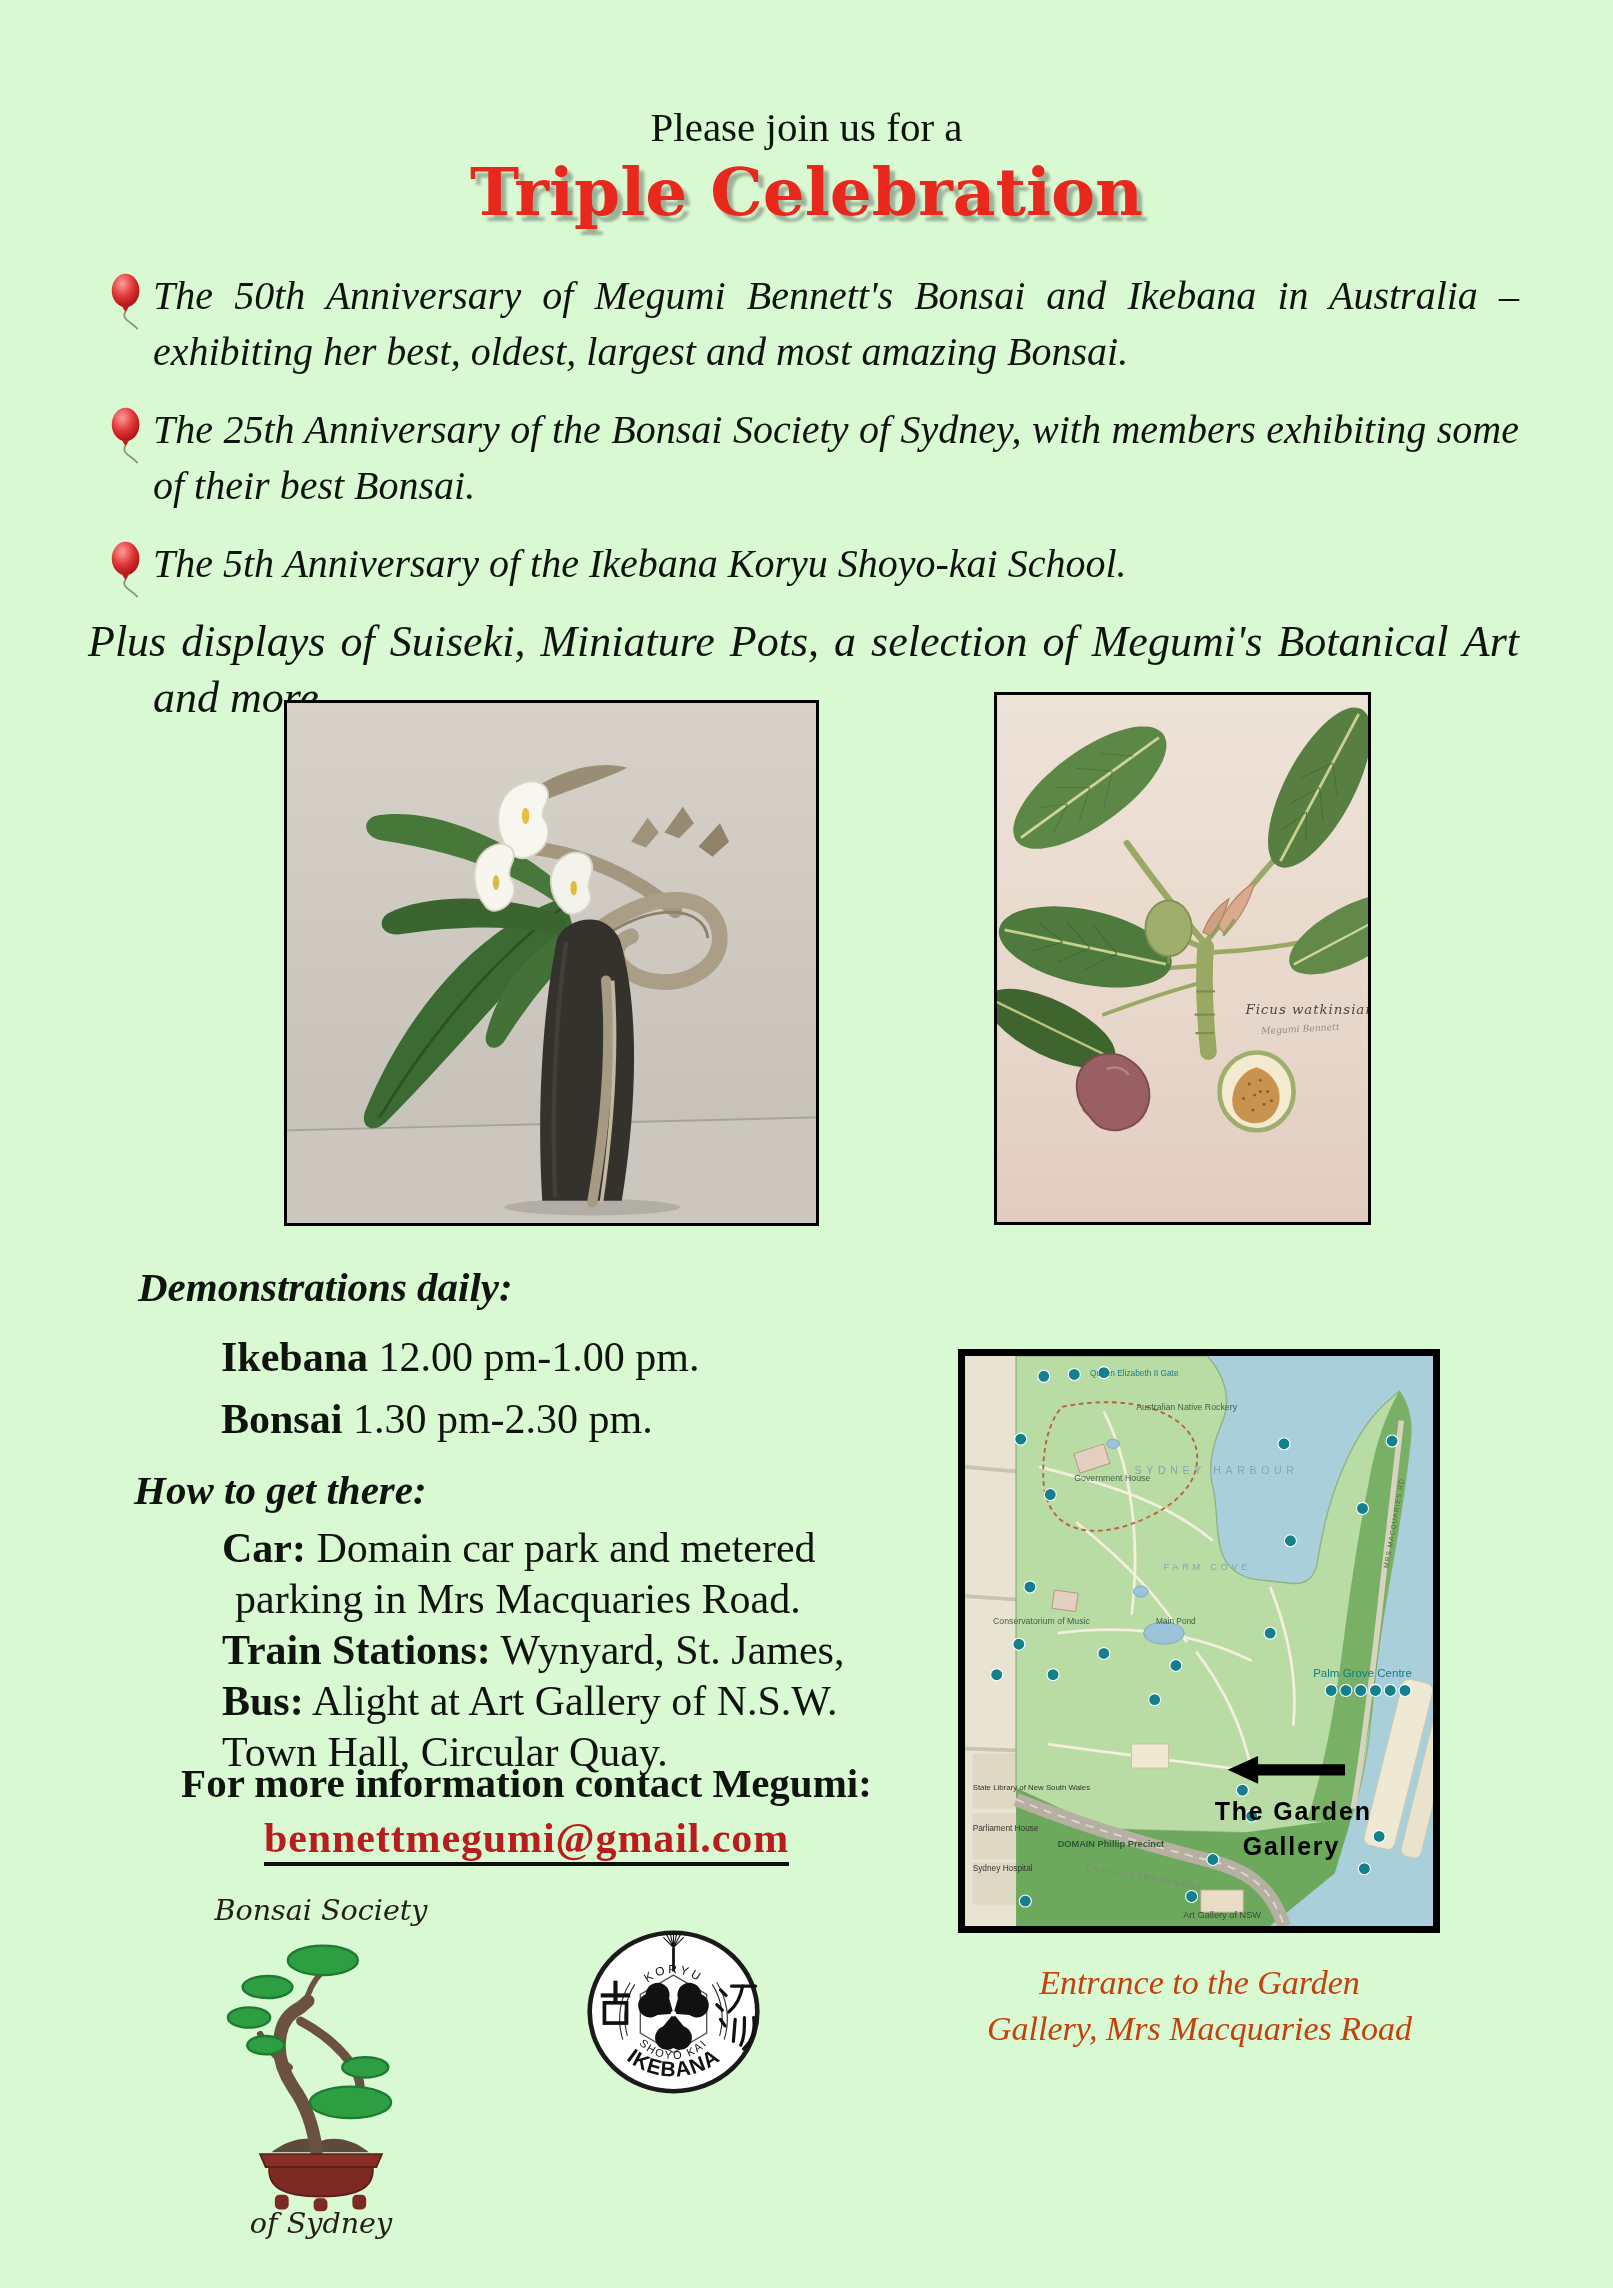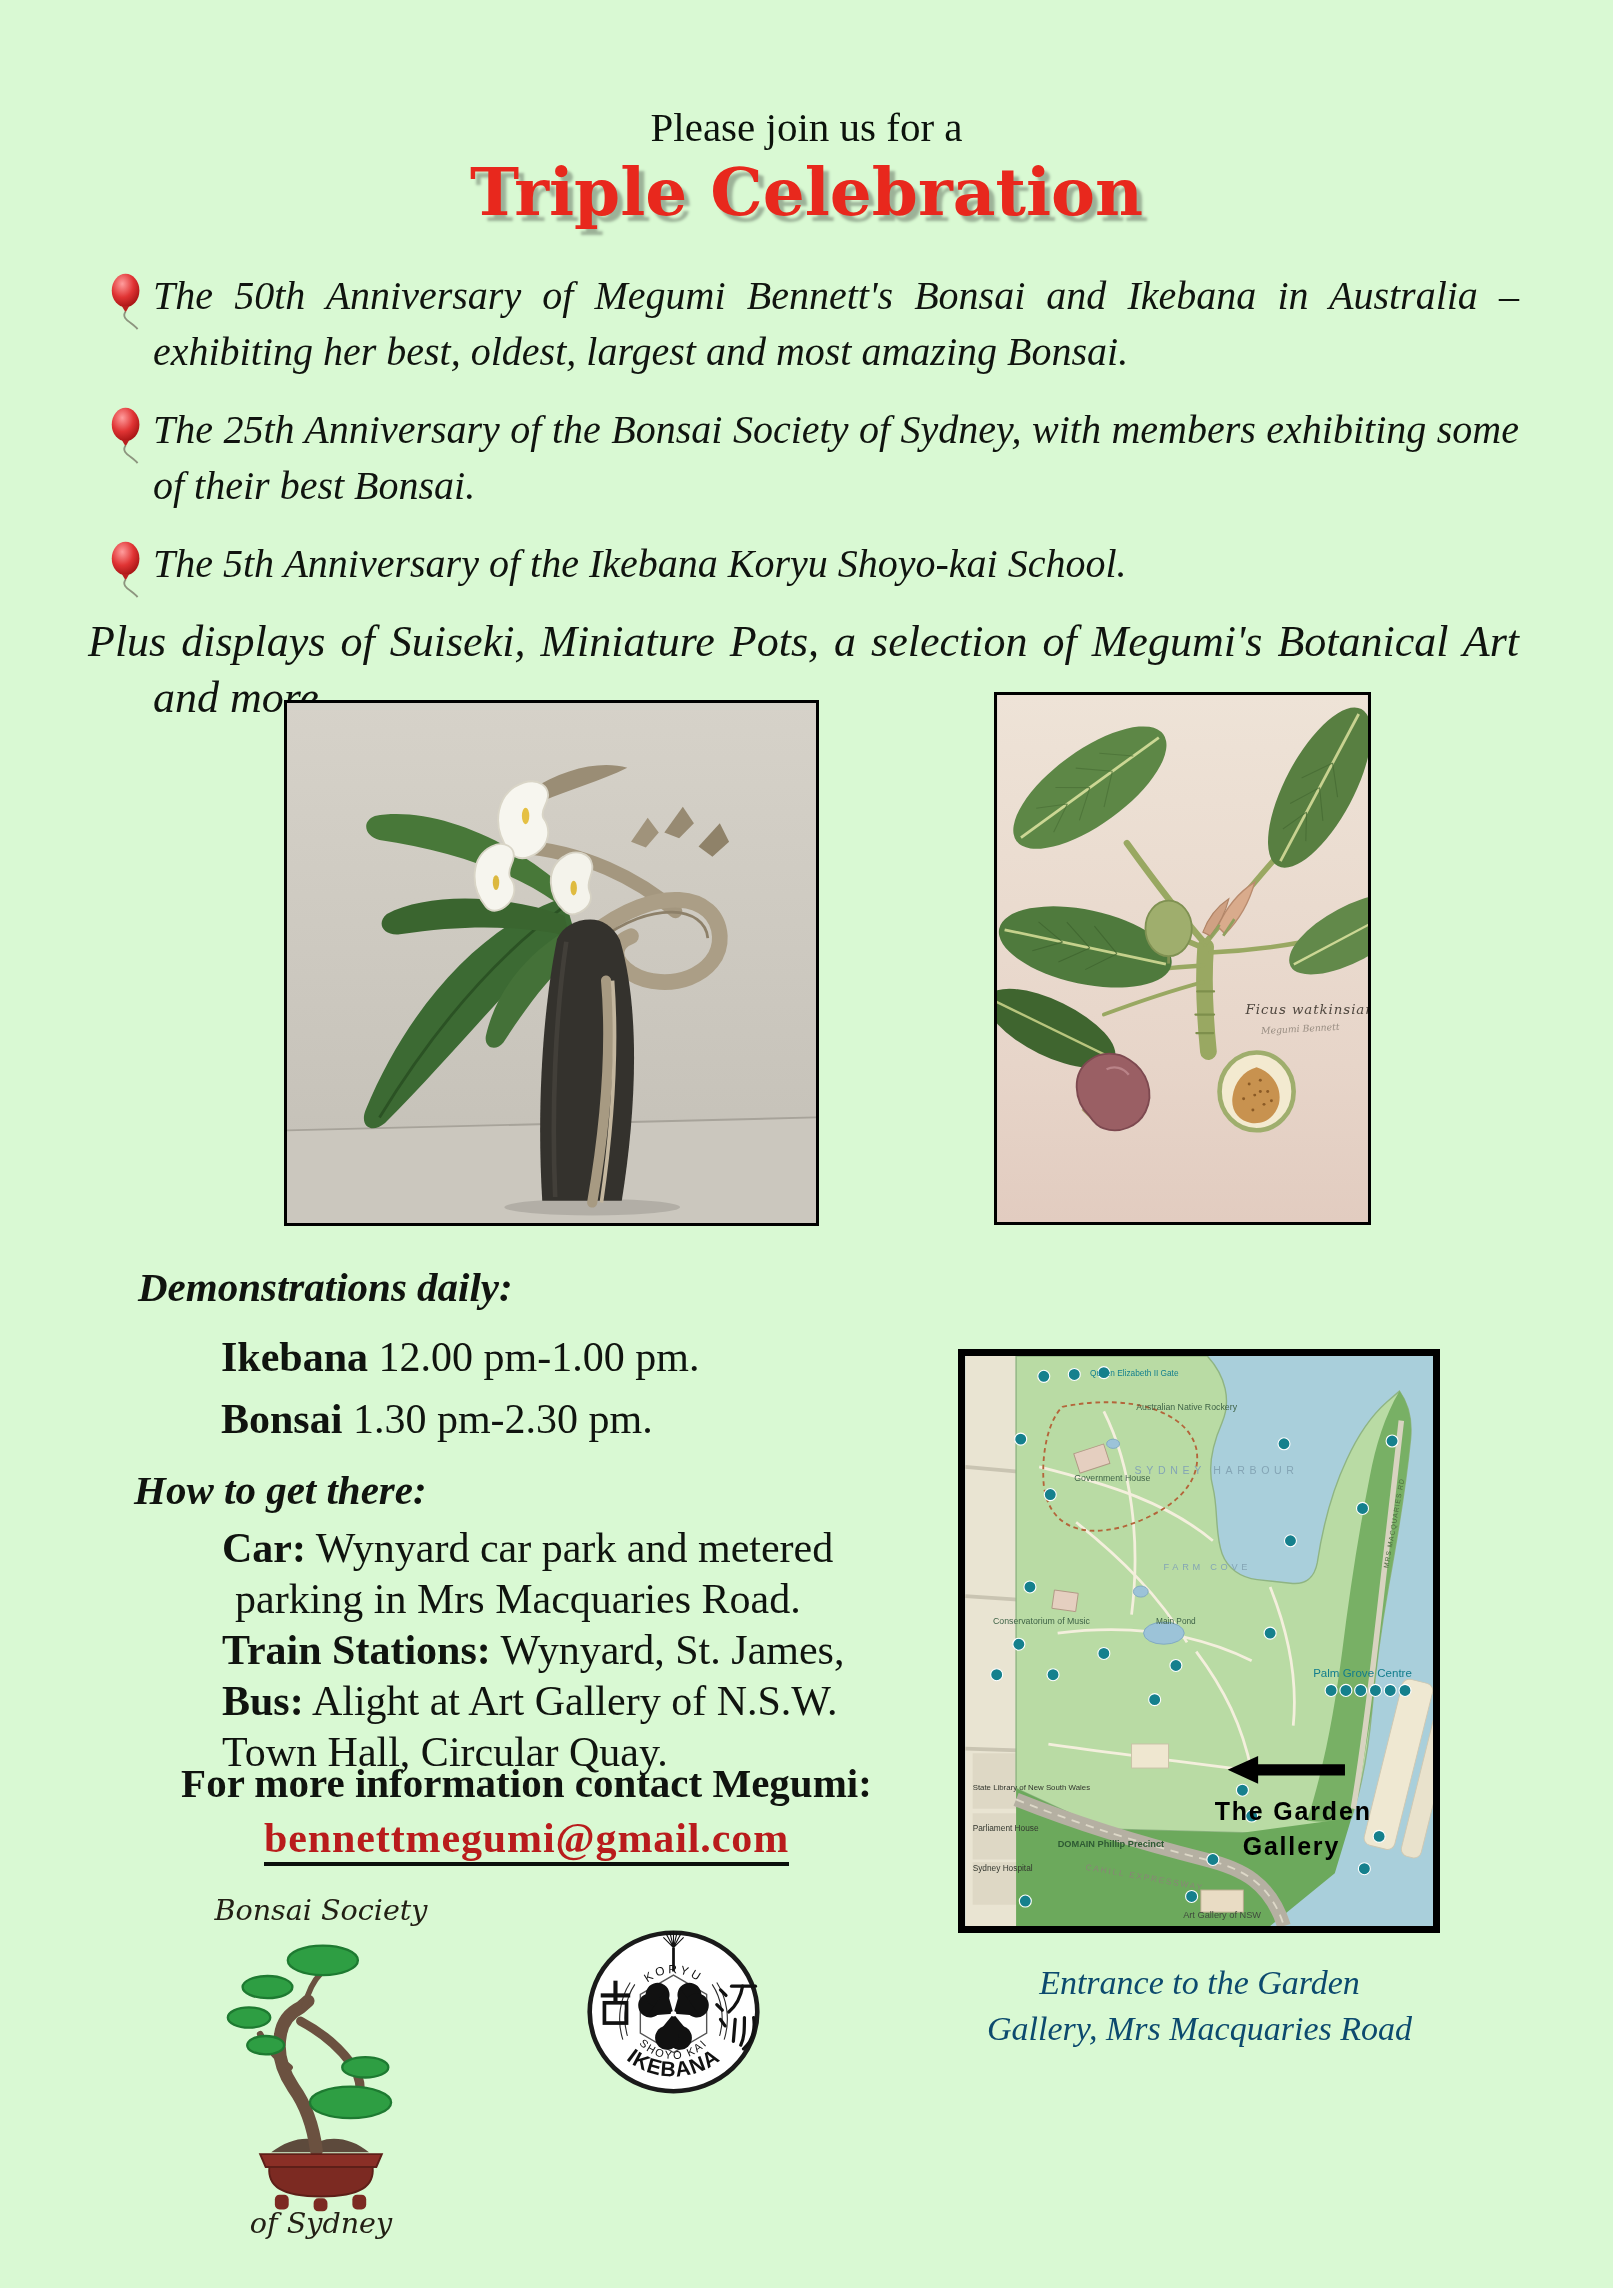--- a/index.html
+++ b/index.html
@@ -46,21 +46,21 @@
   .contact .prompt{font-weight:bold;font-size:41px;}
   .contact .email{
     display:inline-block;margin-top:7.4px;font-weight:bold;font-size:42px;letter-spacing:0.9px;
     color:#b91c1c;border-bottom:4.6px solid #0c100c;text-decoration:none;
   }
   
   .map{position:absolute;left:958px;top:1349px;width:482px;height:584px;border:7.4px solid #000;box-sizing:border-box;background:#a9cfdb;}
   .map svg{display:block;width:100%;height:100%;}
   .map-caption{
     position:absolute;left:941px;top:1960px;width:517px;text-align:center;
-    font-style:italic;font-size:34px;line-height:46px;color:#0c4a6e;
+    font-style:italic;font-size:34px;line-height:46px;color:#c2410c;
   }
   
   .logo-bonsai{position:absolute;left:210px;top:1881px;width:222px;height:369px;}
   .logo-bonsai svg{display:block;width:100%;height:100%;}
   .logo-ikebana{position:absolute;left:586px;top:1929px;width:175px;height:166px;}
   .logo-ikebana svg{display:block;width:100%;height:100%;}
 </style>
 </head>
 <body>
 
@@ -232,21 +232,21 @@
     <div class="sec-head">Demonstrations daily:</div>
     <div class="demo-lines">
       <div><span class="b">Ikebana</span><span> 12.00 pm-1.00 pm.</span></div>
       <div><span class="b">Bonsai</span><span> 1.30 pm-2.30 pm.</span></div>
     </div>
   </div>
 
   <div class="howto">
     <div class="sec-head">How to get there:</div>
     <div class="dir-lines">
-      <div><span class="b">Car:</span><span> Wynyard car park and metered</span></div>
+      <div><span class="b">Car:</span><span> Domain car park and metered</span></div>
       <div class="indent"><span class="b"></span><span>parking in Mrs Macquaries Road.</span></div>
       <div><span class="b">Train Stations:</span><span> Wynyard, St. James,</span></div>
       <div><span class="b">Bus:</span><span> Alight at Art Gallery of N.S.W.</span></div>
       <div><span class="b"></span><span>Town Hall, Circular Quay.</span></div>
     </div>
   </div>
 
   <div class="contact">
     <div class="prompt">For more information contact Megumi:</div>
     <a class="email" href="#">bennettmegumi@gmail.com</a>

